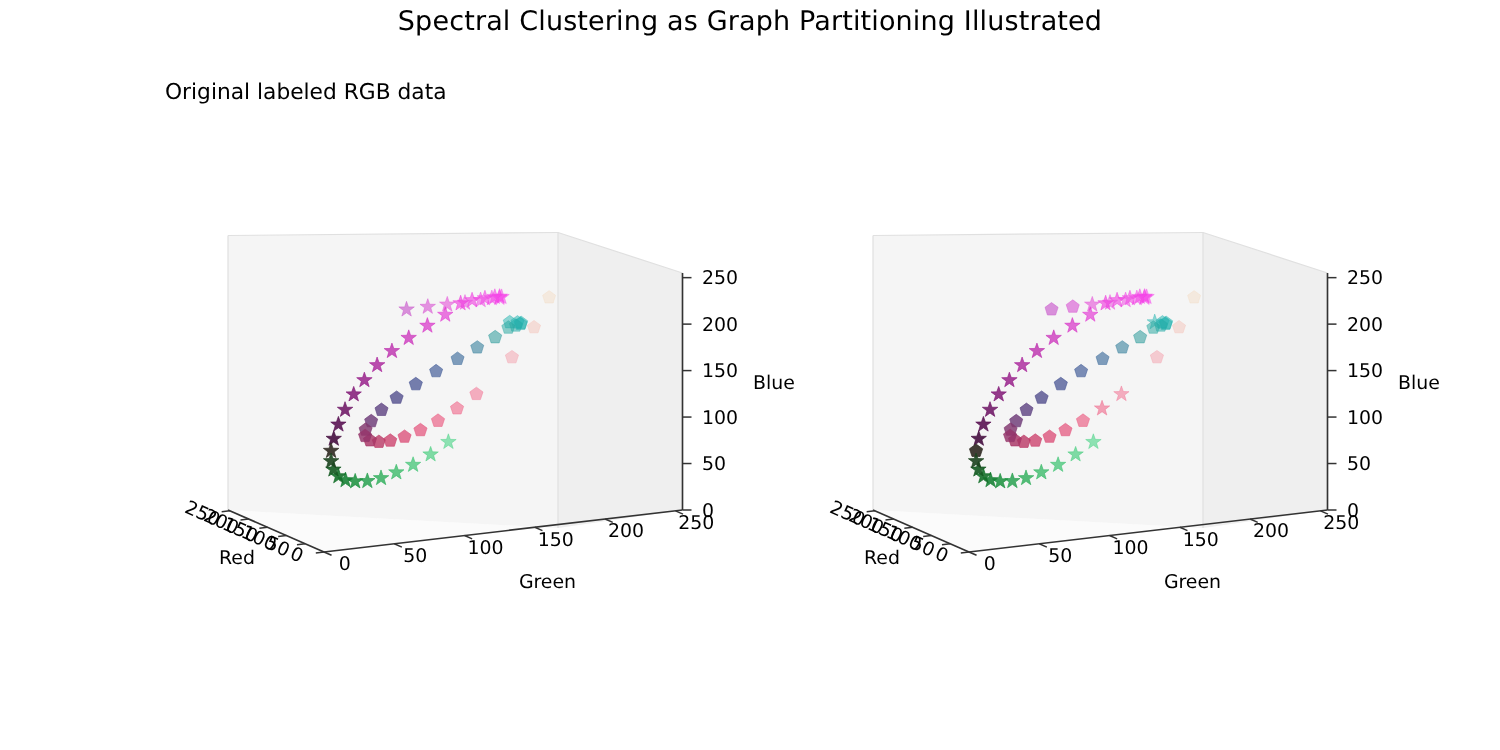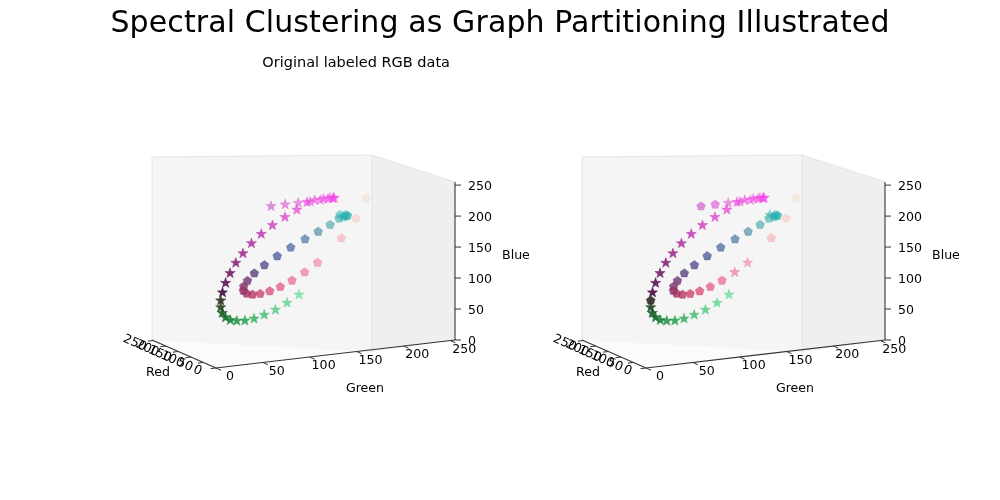--- a/index.html
+++ b/index.html
@@ -4,24 +4,24 @@
 <style>
   html,body{margin:0;padding:0;}
   body{
     width:1000px;height:500px;background:#ffffff;
     font-family:"DejaVu Sans", sans-serif;
     overflow:hidden;position:relative;
   }
   #fig{position:absolute;left:0;top:0;width:1000px;height:500px;}
   .suptitle{
     position:absolute;left:0;top:4px;width:1000px;text-align:center;
-    font-size:30px;color:#000;font-weight:400;letter-spacing:.1px;
+    font-size:18px;color:#000;font-weight:400;letter-spacing:.1px;
   }
   .axtitle{
-    position:absolute;font-size:14.5px;color:#000;text-align:right;
+    position:absolute;font-size:14.5px;color:#000;text-align:left;
     white-space:nowrap;
   }
   .axtitle.left{left:110px;top:54px;width:340px;}
   .axtitle.right{left:535px;top:54px;width:340px;}
   .panel{position:absolute;top:0;width:500px;height:500px;}
   .panel.p1{left:0;}
   .panel.p2{left:430px;}
   svg{position:absolute;left:0;top:0;overflow:visible;}
   .ticklbl{font-family:"DejaVu Sans",sans-serif;font-size:12.6px;fill:#000;}
   .axlbl{font-family:"DejaVu Sans",sans-serif;font-size:12.6px;fill:#000;}

